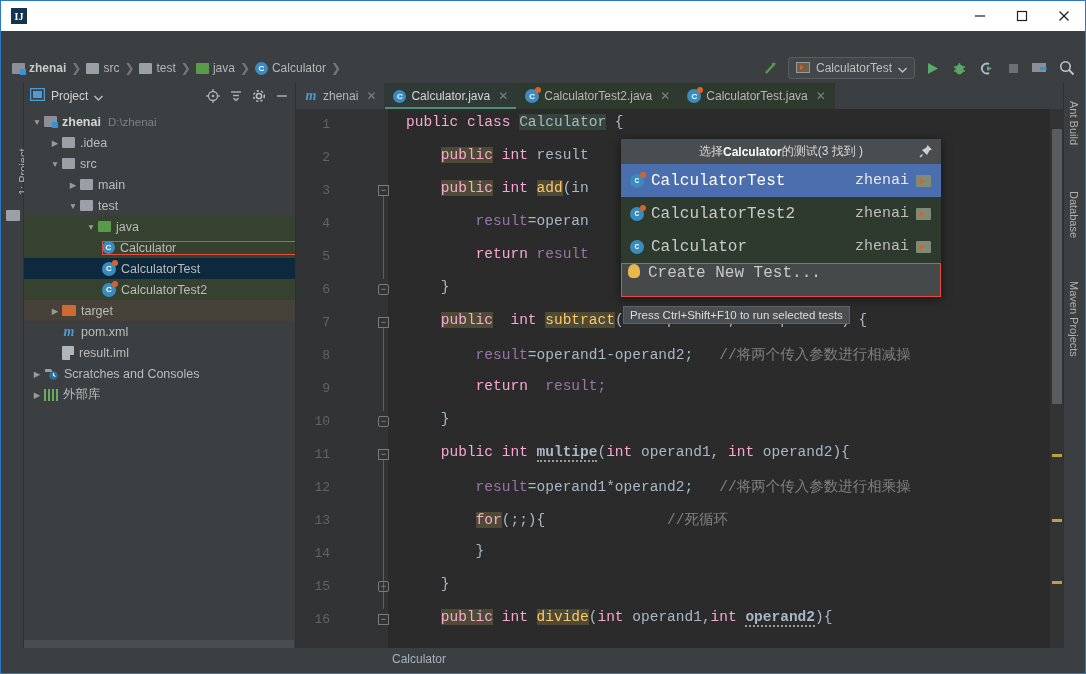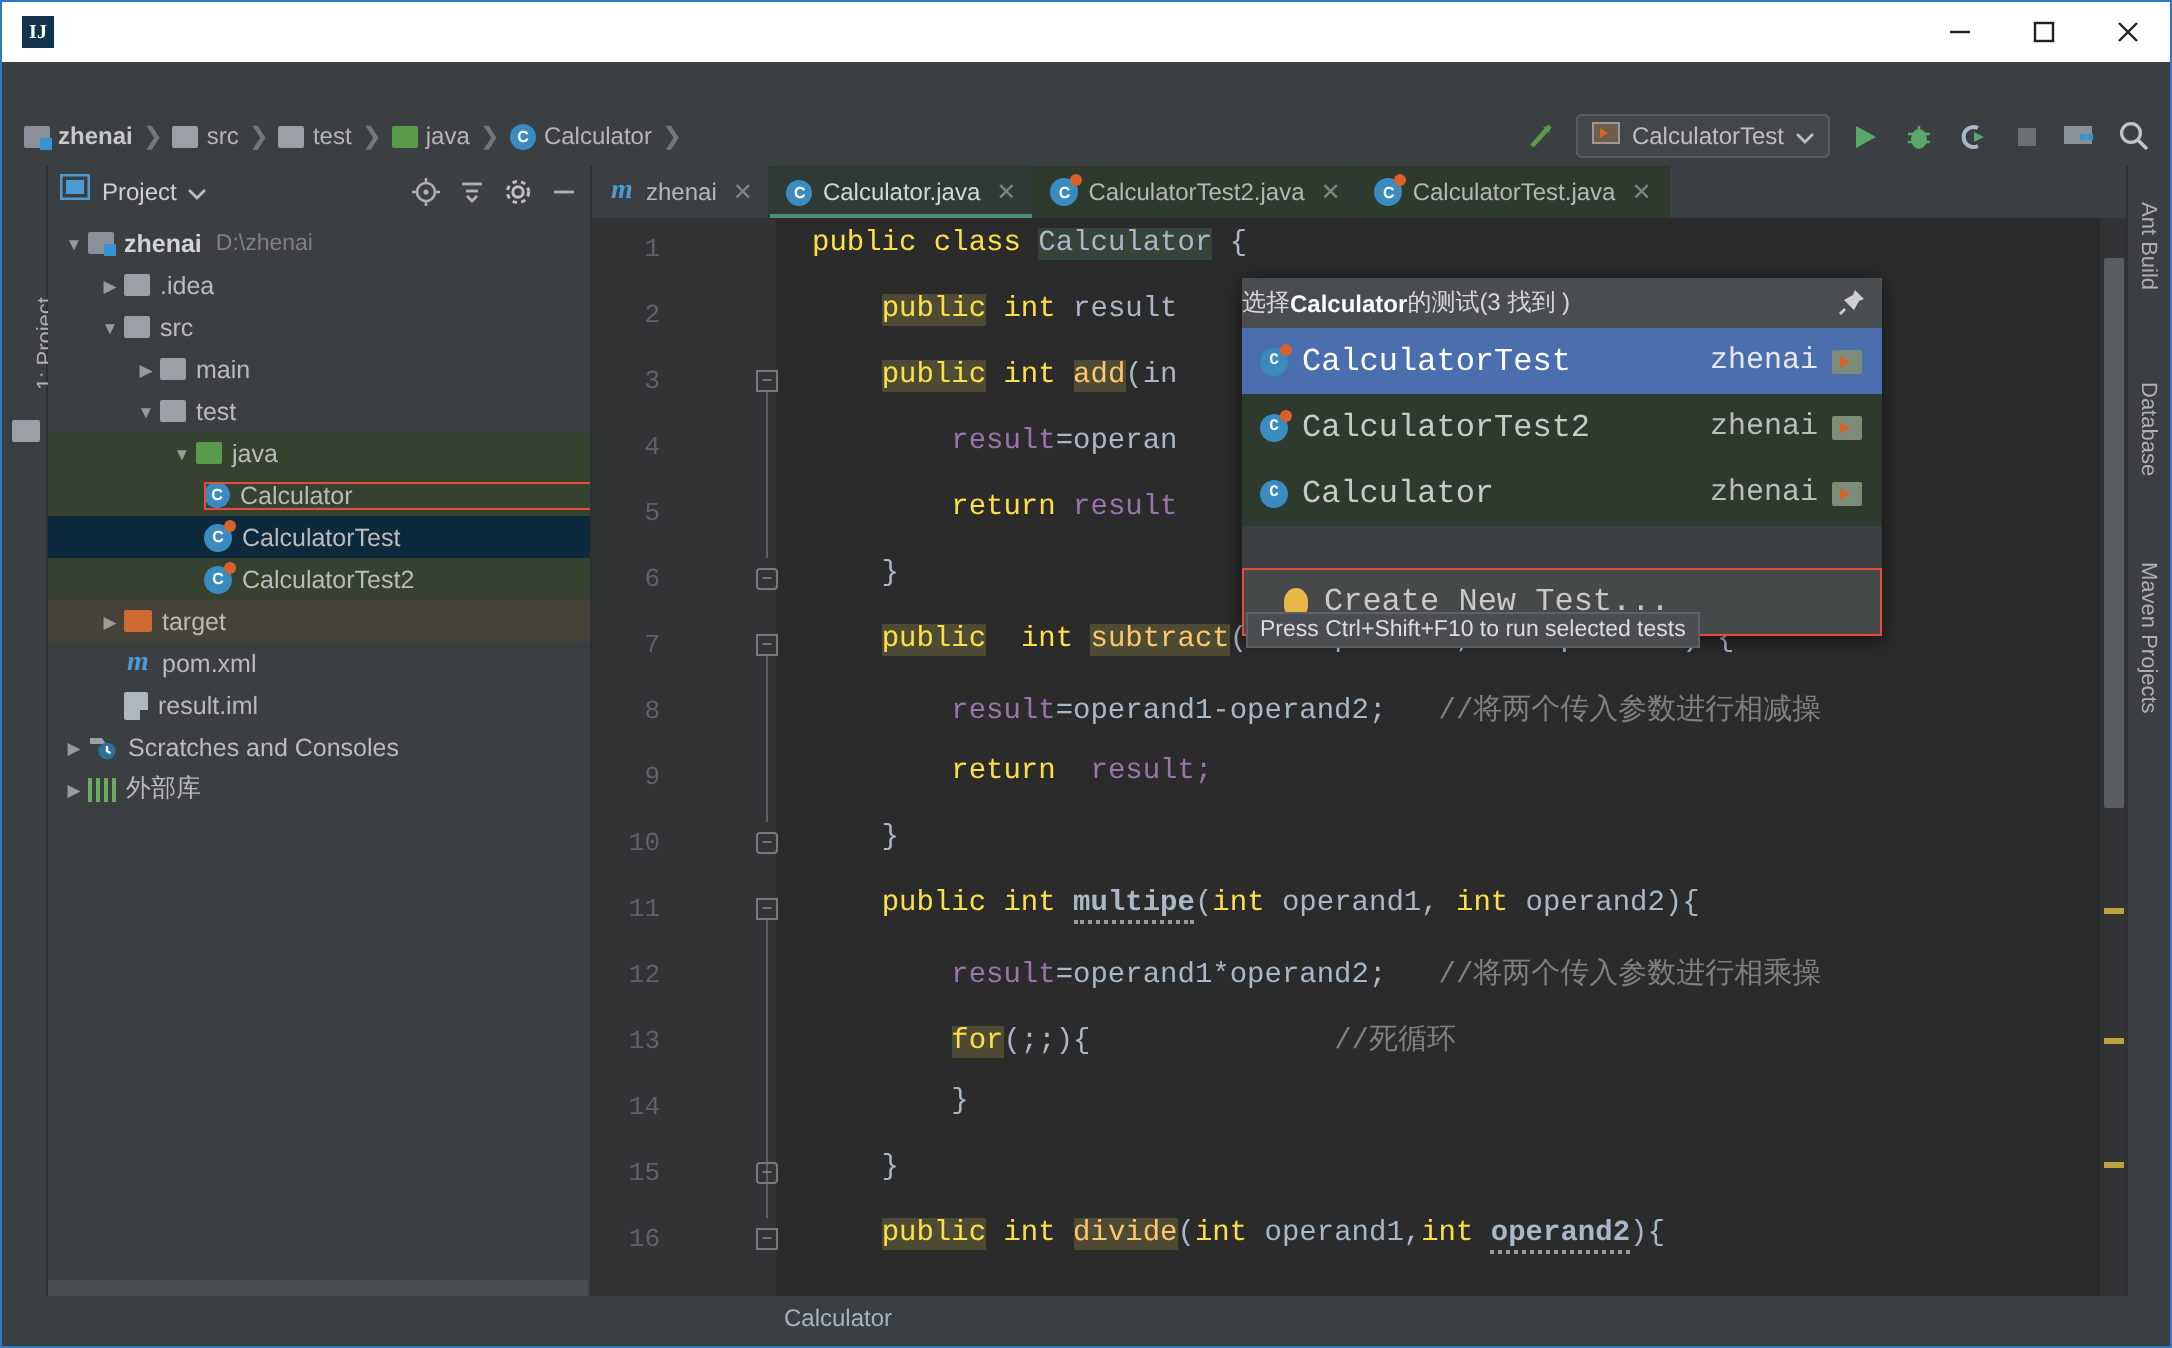--- a/index.html
+++ b/index.html
@@ -207,21 +207,21 @@
   .foldmark.rounded { border-radius: 2px; }
   .foldline {
     position: absolute; left: 87px; width: 1px; background: #5c5f61;
   }
   .codetext {
     position: absolute; left: 92px; top: 0; right: 0; height: 541px;
     font-family: "Liberation Mono", monospace; font-size: 14.5px;
     white-space: pre;
   }
   .cl { position: absolute; left: 18px; }
-  .kw { color: #fde047; }
+  .kw { color: #f9a8d4; }
   .cls-name { color: #a9b7c6; }
   .var { color: #9876aa; }
   .plain { color: #a9b7c6; }
   .cmt { color: #808080; }
   .mname { color: #ffc66d; }
   .hl { background: #4d4b34; }
   .hl-ident { background: #35433a; }
   .typo { border-bottom: 2px dotted #9a9a9a; font-weight: bold; }
 
   
@@ -242,21 +242,21 @@
   }
 
   
   .popup {
     position: absolute; left: 620px; top: 138px; width: 320px;
     background: #3c3f41; box-shadow: 0 2px 9px rgba(0,0,0,0.55);
     z-index: 40;
   }
   .popup-head {
     height: 25px; background: #4a4d4f; display: flex;
-    align-items: center; justify-content: flex-start; position: relative;
+    align-items: center; justify-content: center; position: relative;
     font-size: 12px; color: #d8d8d8;
   }
   .popup-head b { color: #ffffff; }
   .pin-icon { position: absolute; right: 8px; top: 5px; }
   .popup-item {
     height: 33px; display: flex; align-items: center;
     padding: 0 10px 0 9px; background: #2f3a2f;
     font-family: "Liberation Mono", monospace; font-size: 16px;
     color: #c9c9c9; gap: 7px;
   }
@@ -269,24 +269,24 @@
   .mod-icon {
     width: 15px; height: 12px; background: #7d8b79;
     border-radius: 1px; position: relative; flex: none;
   }
   .mod-icon:after {
     content: ''; position: absolute; left: 4px; top: 3px;
     border-left: 5px solid #d9622b;
     border-top: 3px solid transparent; border-bottom: 3px solid transparent;
   }
   .popup-create {
-    height: 34px; display: flex; align-items: center; gap: 8px;
-    padding: 0 20px; background: #45494a;
+    height: 34px; display: flex; align-items: flex-start; gap: 8px;
+    padding: 0 6px; background: #45494a;
     font-family: "Liberation Mono", monospace; font-size: 16px;
-    color: #c9c9c9; border: 1.5px solid #e74c3c; margin-top: 21px;
+    color: #c9c9c9; border: 1.5px solid #e74c3c;
   }
   .bulb {
     width: 12px; height: 14px; background: #e8b84b;
     border-radius: 50% 50% 35% 35%; flex: none;
   }
   .tooltip {
     position: absolute; left: 622px; top: 305px;
     background: #4b4e50; border: 1px solid #5f6264;
     padding: 2px 6px; font-size: 11.5px; color: #dcdcdc;
     white-space: nowrap; z-index: 45;

